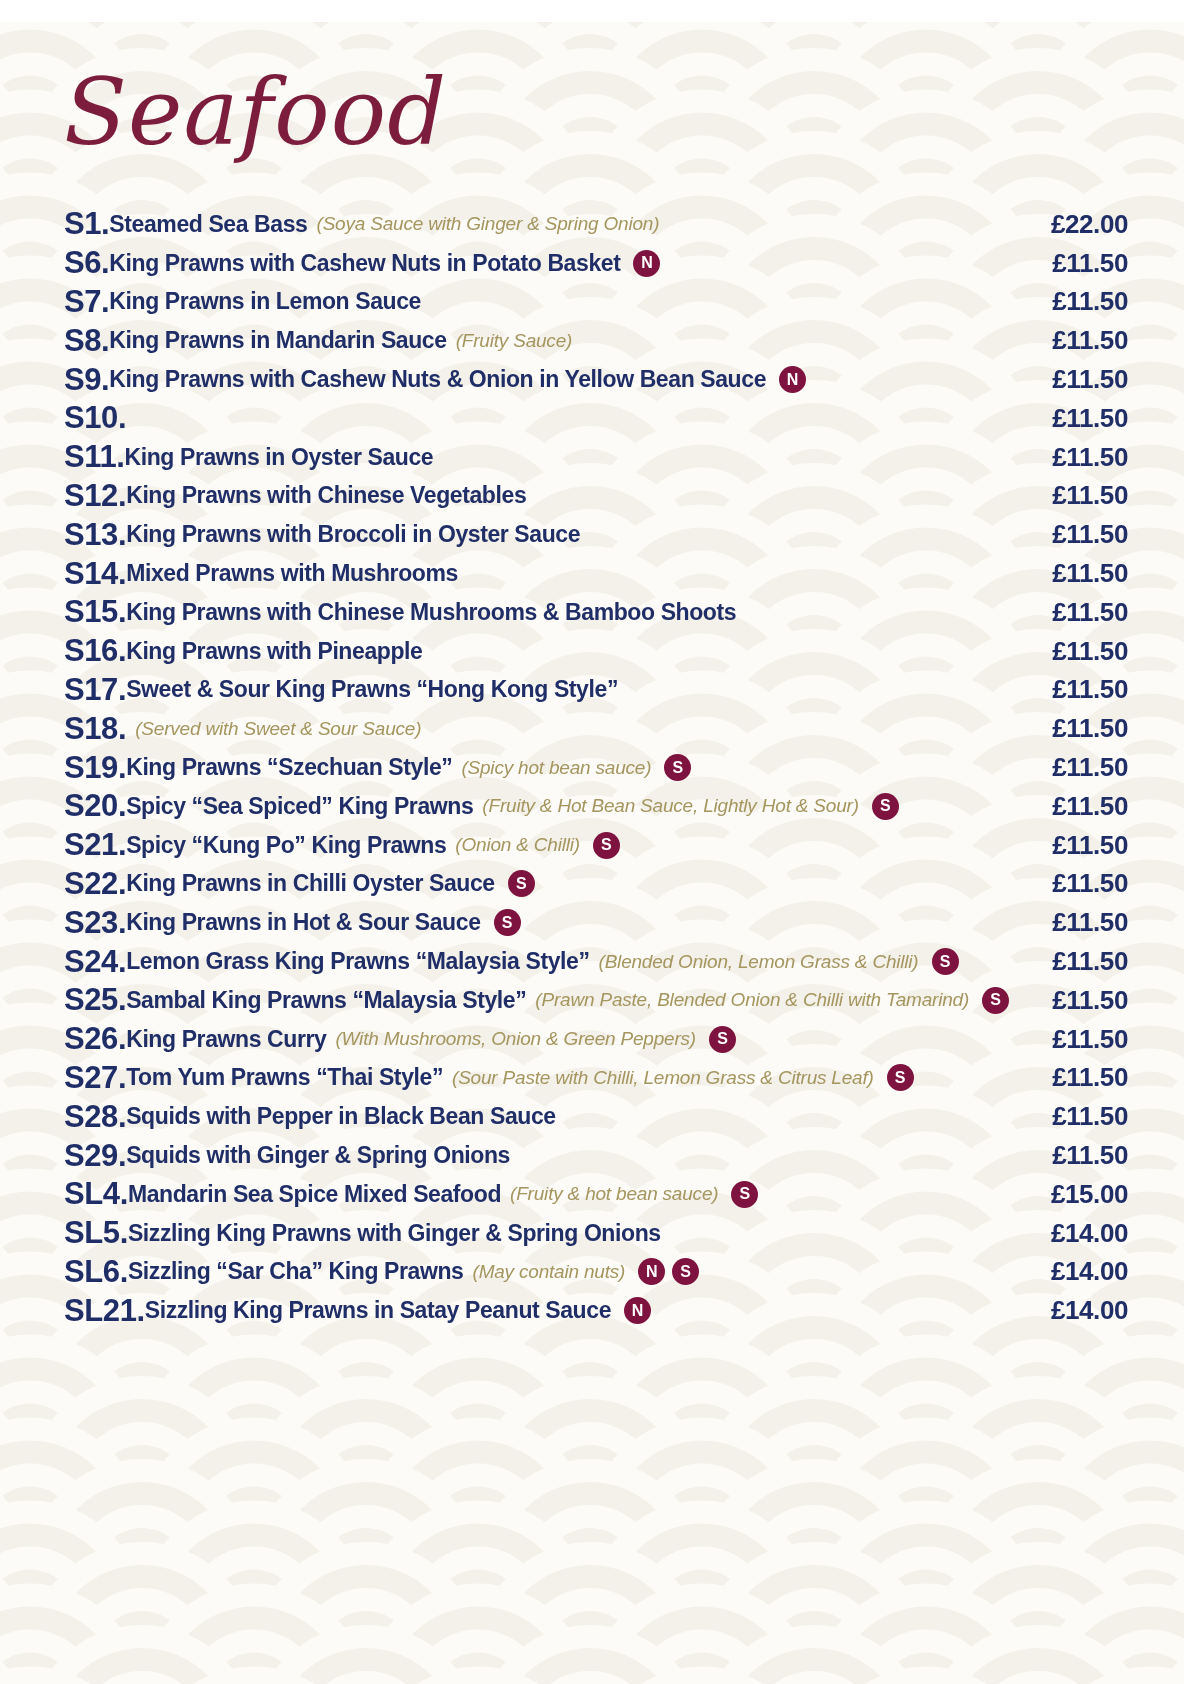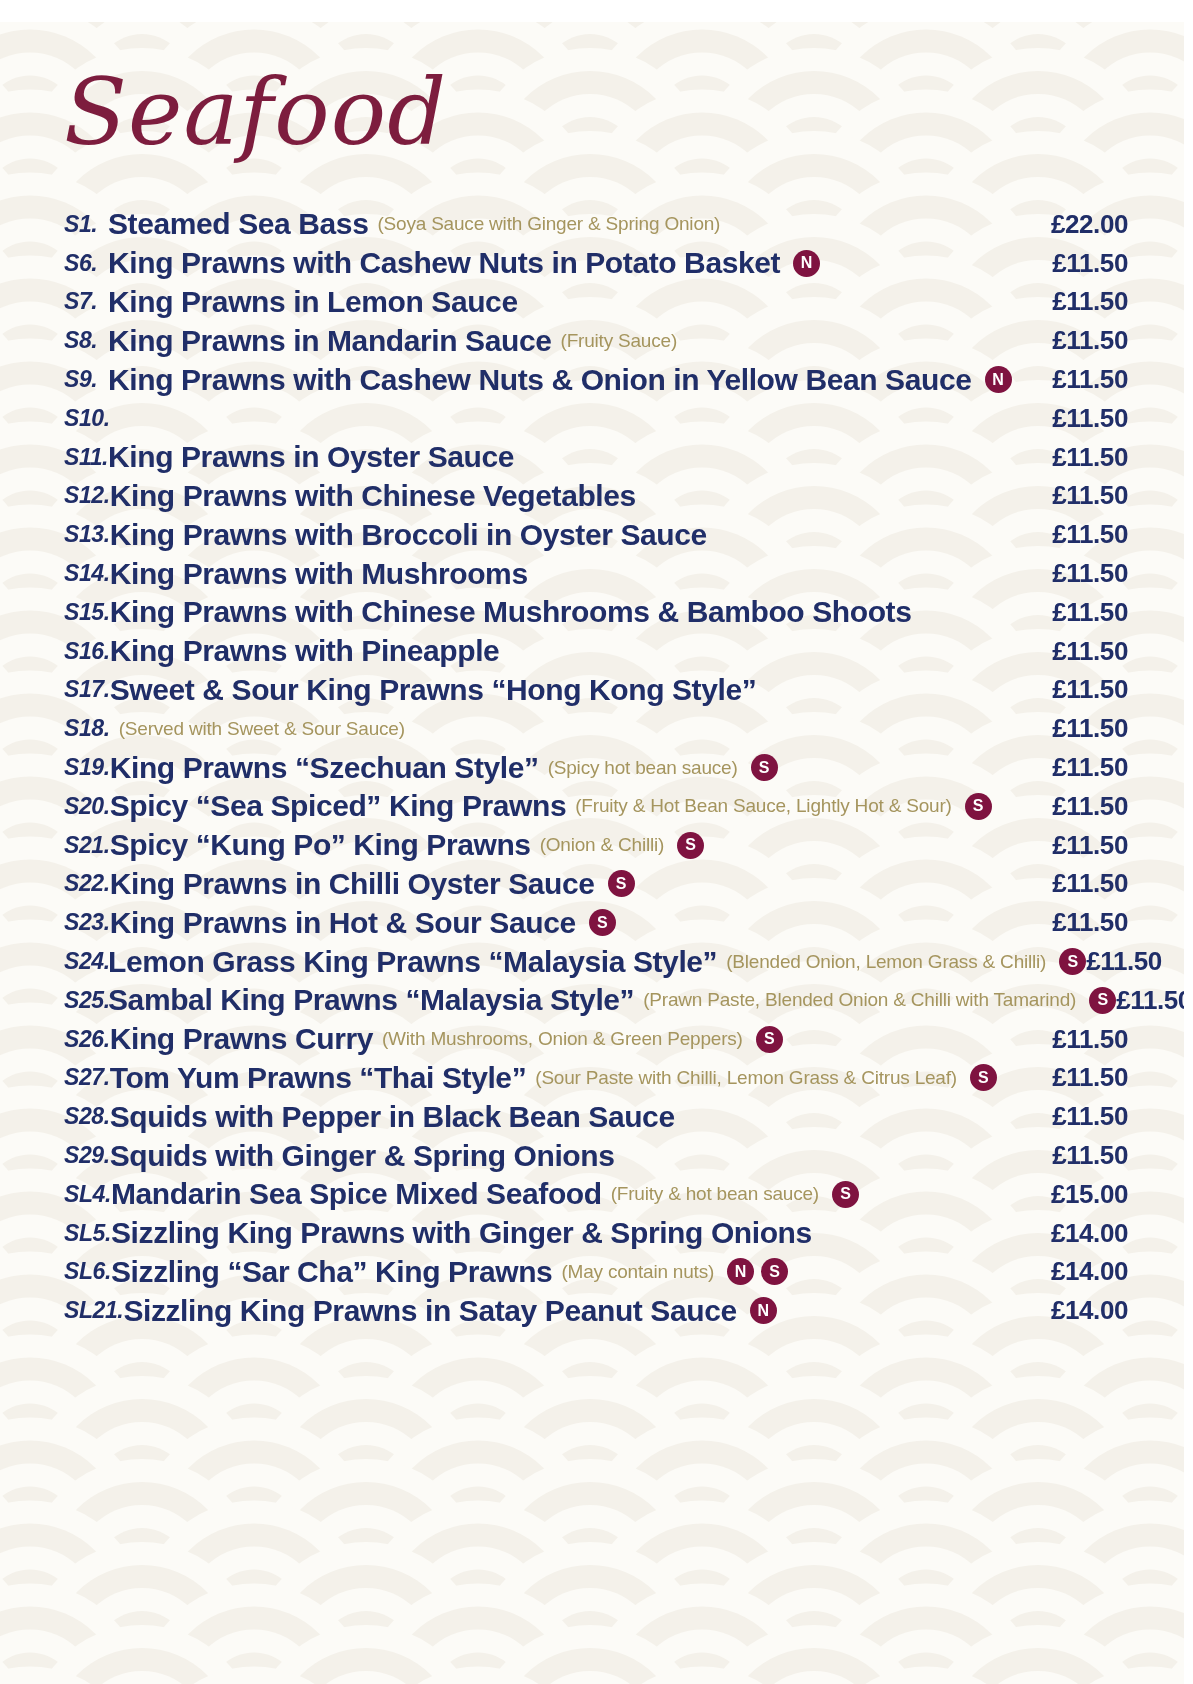--- a/index.html
+++ b/index.html
@@ -25,30 +25,30 @@
     position:absolute;left:64px;right:56px;top:183px;
   }
   .row{
     height:38.8px;
     display:flex;align-items:center;
     white-space:nowrap;
   }
   .code{
     min-width:44px;
     color:var(--navy,#202e68);
-    font-weight:bold;font-size:23px;letter-spacing:-0.4px;font-style:italic;
+    font-weight:bold;font-size:31px;letter-spacing:-0.4px;
   }
   .name{
     color:var(--navy,#202e68);
-    font-weight:bold;font-size:30px;letter-spacing:-0.4px;
+    font-weight:bold;font-size:23px;letter-spacing:-0.4px;
   }
   .desc{
     margin-left:9px;
     color:var(--gold,#a5955e);
-    font-size:19px;letter-spacing:-0.2px;
+    font-size:19px;letter-spacing:-0.2px;font-style:italic;
   }
   .desc:empty{display:none;}
   .badges{margin-left:13px;display:inline-flex;gap:7px;align-items:center;}
   .badges:empty{display:none;}
   .badge{
     width:27px;height:27px;border-radius:50%;
     background:var(--maroon_badge,#7f1340);
     color:#fff;font-weight:bold;font-size:16px;
     display:inline-flex;align-items:center;justify-content:center;
   }
@@ -1565,21 +1565,21 @@
 
   <div class="row">
     <span class="code">S13.</span>
     <span class="name">King Prawns with Broccoli in Oyster Sauce</span>
 
     <span class="price">£11.50</span>
   </div>
 
   <div class="row">
     <span class="code">S14.</span>
-    <span class="name">King Prawns with Mushrooms</span>
+    <span class="name">Mixed Prawns with Mushrooms</span>
 
     <span class="price">£11.50</span>
   </div>
 
   <div class="row">
     <span class="code">S15.</span>
     <span class="name">King Prawns with Chinese Mushrooms &amp; Bamboo Shoots</span>
 
     <span class="price">£11.50</span>
   </div>

